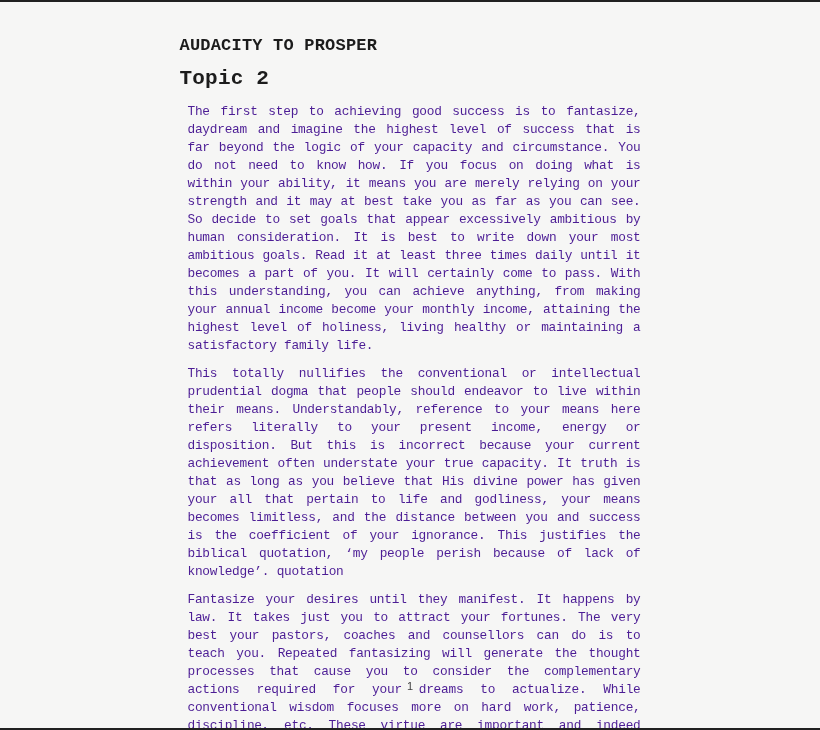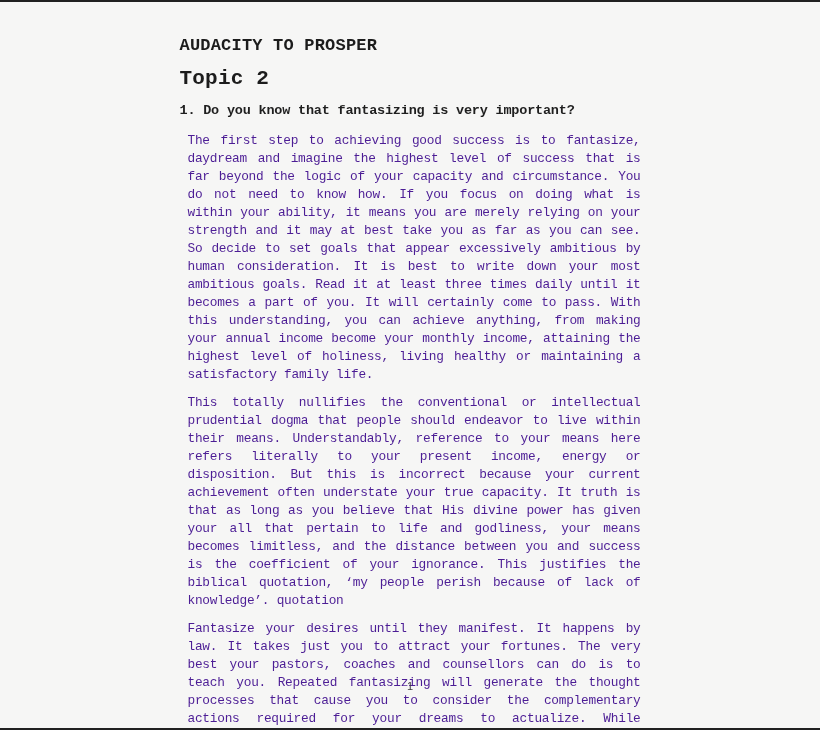--- a/index.html
+++ b/index.html
@@ -78,21 +78,20 @@
 
 <div class="page">
   <div class="content">
 
     <h1 class="doc-title">AUDACITY TO PROSPER</h1>
 
     <div class="topic-row">
       <span class="topic-label">Topic 2</span>
     </div>
 
-    <h2 class="section-heading">1. Do you know that fantasizing is very important?</h2>
 
     <p class="body-para">The first step to achieving good success is to fantasize, daydream and imagine the highest level of success that is far beyond the logic of your capacity and circumstance. You do not need to know how. If you focus on doing what is within your ability, it means you are merely relying on your strength and it may at best take you as far as you can see. So decide to set goals that appear excessively ambitious by human consideration. It is best to write down your most ambitious goals. Read it at least three times daily until it becomes a part of you. It will certainly come to pass. With this understanding, you can achieve anything, from making your annual income become your monthly income, attaining the highest level of holiness, living healthy or maintaining a satisfactory family life.</p>
 
     <p class="body-para">This totally nullifies the conventional or intellectual prudential dogma that people should endeavor to live within their means. Understandably, reference to your means here refers literally to your present income, energy or disposition. But this is incorrect because your current achievement often understate your true capacity. It truth is that as long as you believe that His divine power has given your all that pertain to life and godliness, your means becomes limitless, and the distance between you and success is the coefficient of your ignorance. This justifies the biblical quotation, ‘my people perish because of lack of knowledge’. quotation</p>
 
     <p class="body-para">Fantasize your desires until they manifest. It happens by law. It takes just you to attract your fortunes. The very best your pastors, coaches and counsellors can do is to teach you. Repeated fantasizing will generate the thought processes that cause you to consider the complementary actions required for your dreams to actualize. While conventional wisdom focuses more on hard work, patience, discipline, etc. These virtue are important and indeed become easier to attain as you progressively believe your fantasies by repeatedly reading your dreams until the sink deep into your subconscious mind; it is at that stage that one can say that your ‘word becomes flesh’.</p>
 
   </div>
 
   <div class="page-number">1</div>

